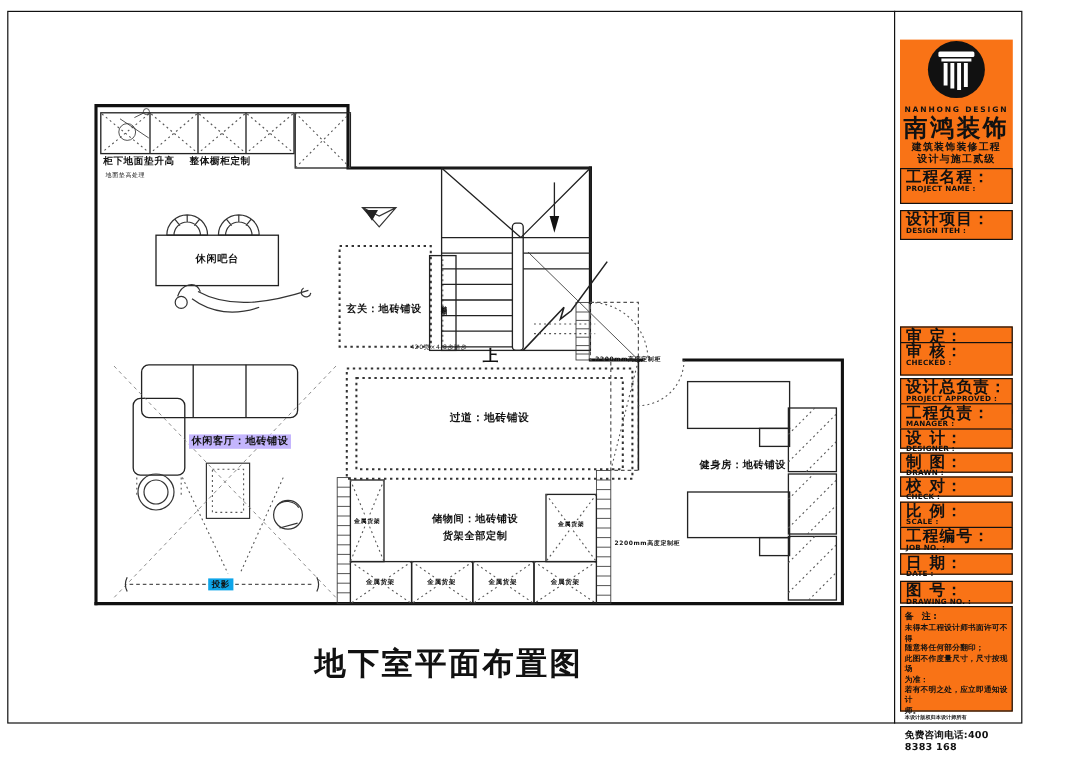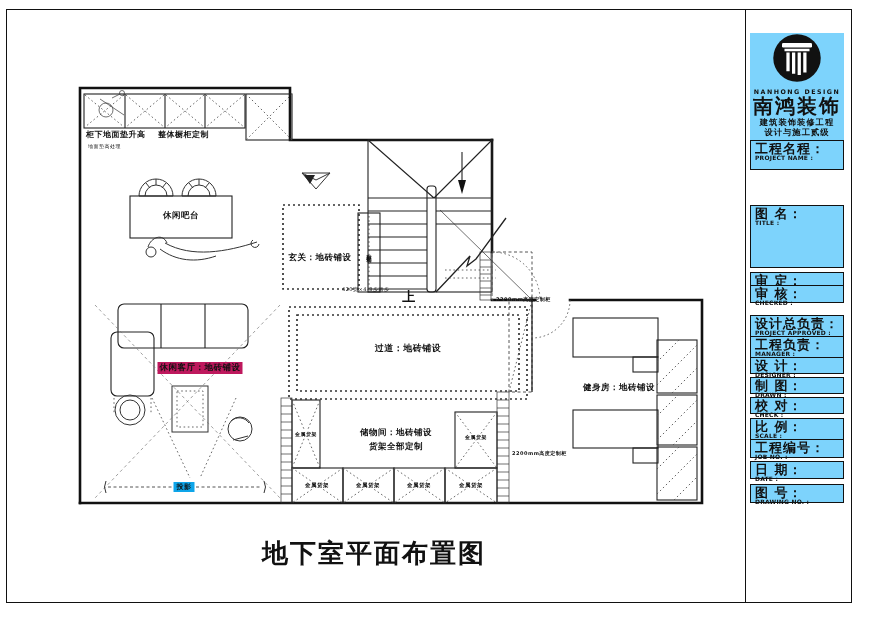--- a/index.html
+++ b/index.html
@@ -9,21 +9,21 @@
   
   #sheet-border{position:absolute;left:6px;top:9px;width:846px;height:594px;border:1.6px solid #111;box-sizing:border-box}
   
   .lbl{position:absolute;transform:translate(-50%,-50%);white-space:nowrap;font-weight:bold;color:#111;letter-spacing:.5px}
   .lbl.left{transform:translate(0,-50%)}
   .vtext{writing-mode:vertical-rl;letter-spacing:1px}
   #main-title{position:absolute;left:374px;top:553px;transform:translate(-50%,-50%);
       font-size:26px;font-weight:600;letter-spacing:2px;white-space:nowrap}
   
   #tb{position:absolute;left:745px;top:9px;width:110px;height:594px;border-left:1.6px solid #111;box-sizing:border-box}
-  .tb-box{position:absolute;left:4px;width:94px;border:1.6px solid #111;box-sizing:border-box;background:#7dd3fc}
+  .tb-box{position:absolute;left:4px;width:94px;border:1.6px solid #111;box-sizing:border-box;background:#f97316}
   .f-zh{font-size:13px;font-weight:bold;letter-spacing:1px;line-height:11px;padding:2px 0 0 4px}
   .f-en{font-size:6px;font-weight:bold;letter-spacing:.2px;padding:0 0 0 4px;line-height:7px}
   #logo-box{top:24px;height:112px;text-align:center;border:none}
   .brand-en{font-size:6.3px;font-weight:bold;letter-spacing:1.5px;margin-top:1px}
   .brand-zh{font-size:20px;font-weight:bold;letter-spacing:2px;line-height:22px}
   .brand-l{font-size:8.3px;font-weight:bold;line-height:10px;letter-spacing:1px}
   .brand-no{font-size:8.3px;font-weight:bold;margin-top:3px;letter-spacing:.5px}
   #notes-box{top:496px;height:88px;padding:3px 3px;font-weight:bold}
   .n-title{font-size:7.5px;letter-spacing:2px}
   .n-line{font-size:6.4px;line-height:8.6px;letter-spacing:.2px}
@@ -192,21 +192,21 @@
   <div class="lbl left" style="left:158px;top:134px;font-size:8px">整体橱柜定制</div>
   <div class="lbl left" style="left:88px;top:146px;font-size:5px;font-weight:normal">地面垫高处理</div>
   <div class="lbl" style="left:181px;top:216px;font-size:8.5px">休闲吧台</div>
   <div class="lbl" style="left:320px;top:258px;font-size:8.5px">玄关：地砖铺设</div>
   <div class="lbl vtext" style="left:369px;top:252px;font-size:5px">鞋柜定制</div>
   <div class="lbl" style="left:409px;top:297px;font-size:13px">上</div>
   <div class="lbl left" style="left:342px;top:289px;font-size:5px;font-weight:normal">420宽×4-8步踏步</div>
   <div class="lbl left" style="left:496px;top:299px;font-size:5px">2200mm高度定制柜</div>
   <div class="lbl left" style="left:512px;top:453px;font-size:5px">2200mm高度定制柜</div>
   <div class="lbl" style="left:408px;top:348px;font-size:9px">过道：地砖铺设</div>
-  <div class="lbl" style="left:200px;top:368px;font-size:8.5px;background:#be185d;padding:0 2px">休闲客厅：地砖铺设</div>
+  <div class="lbl" style="left:200px;top:368px;font-size:8.5px;background:#c4b5fd;padding:0 2px">休闲客厅：地砖铺设</div>
   <div class="lbl" style="left:396px;top:433px;font-size:8.5px">储物间：地砖铺设</div>
   <div class="lbl" style="left:396px;top:447px;font-size:8.5px">货架全部定制</div>
   <div class="lbl" style="left:306px;top:434px;font-size:5px;background:#fff">金属货架</div>
   <div class="lbl" style="left:317px;top:485px;font-size:5.5px;background:#fff">金属货架</div>
   <div class="lbl" style="left:368px;top:485px;font-size:5.5px;background:#fff">金属货架</div>
   <div class="lbl" style="left:419px;top:485px;font-size:5.5px;background:#fff">金属货架</div>
   <div class="lbl" style="left:471px;top:485px;font-size:5.5px;background:#fff">金属货架</div>
   <div class="lbl" style="left:476px;top:437px;font-size:5px;background:#fff">金属货架</div>
   <div class="lbl" style="left:619px;top:388px;font-size:8.5px">健身房：地砖铺设</div>
   <div class="lbl" style="left:184px;top:487px;font-size:7px;background:#0ea5e9;padding:0 3px">投影</div>
@@ -230,29 +230,29 @@
     <div class="brand-zh">南鸿装饰</div>
     <div class="brand-l">建筑装饰装修工程</div>
     <div class="brand-l">设计与施工贰级</div>
     <div class="brand-no">*NO：X233021396</div>
   </div>
 
   <div class="tb-box" style="top:131px;height:30px">
     <div class="f-zh">工程名程：</div>
     <div class="f-en">PROJECT NAME :</div>
   </div>
-  <div class="tb-box" style="top:196px;height:63px">
-    <div class="f-zh">图 名：</div>
-    <div class="f-en">TITLE :</div>
+  <div class="tb-box" style="top:166px;height:25px">
+    <div class="f-zh">设计项目：</div>
+    <div class="f-en">DESIGN ITEH :</div>
   </div>
   <div class="tb-box" style="top:263px;height:18px">
     <div class="f-zh">审 定：</div>
     <div class="f-en">EXAMINER :</div>
   </div>
-  <div class="tb-box" style="top:276px;height:18px">
+  <div class="tb-box" style="top:276px;height:28px">
     <div class="f-zh">审 核：</div>
     <div class="f-en">CHECKED :</div>
   </div>
   <div class="tb-box" style="top:306px;height:30px">
     <div class="f-zh">设计总负责：</div>
     <div class="f-en">PROJECT APPROVED :</div>
   </div>
   <div class="tb-box" style="top:327px;height:29px">
     <div class="f-zh">工程负责：</div>
     <div class="f-en">MANAGER :</div>
@@ -279,13 +279,24 @@
   </div>
   <div class="tb-box" style="top:452px;height:18px">
     <div class="f-zh">日 期：</div>
     <div class="f-en">DATE :</div>
   </div>
   <div class="tb-box" style="top:475px;height:19px">
     <div class="f-zh">图 号：</div>
     <div class="f-en">DRAWING NO. :</div>
   </div>
 
+  <div id="notes-box" class="tb-box">
+    <div class="n-title">备 注:</div>
+    <div class="n-line">未得本工程设计师书面许可不得</div>
+    <div class="n-line">随意将任何部分翻印；</div>
+    <div class="n-line">此图不作度量尺寸，尺寸按现场</div>
+    <div class="n-line">为准：</div>
+    <div class="n-line">若有不明之处，应立即通知设计</div>
+    <div class="n-line">师。</div>
+    <div class="n-tiny">本设计版权归本设计师所有</div>
+    <div class="n-phone">免费咨询电话:400 8383 168</div>
+  </div>
 </div>
 
 </body></html>

